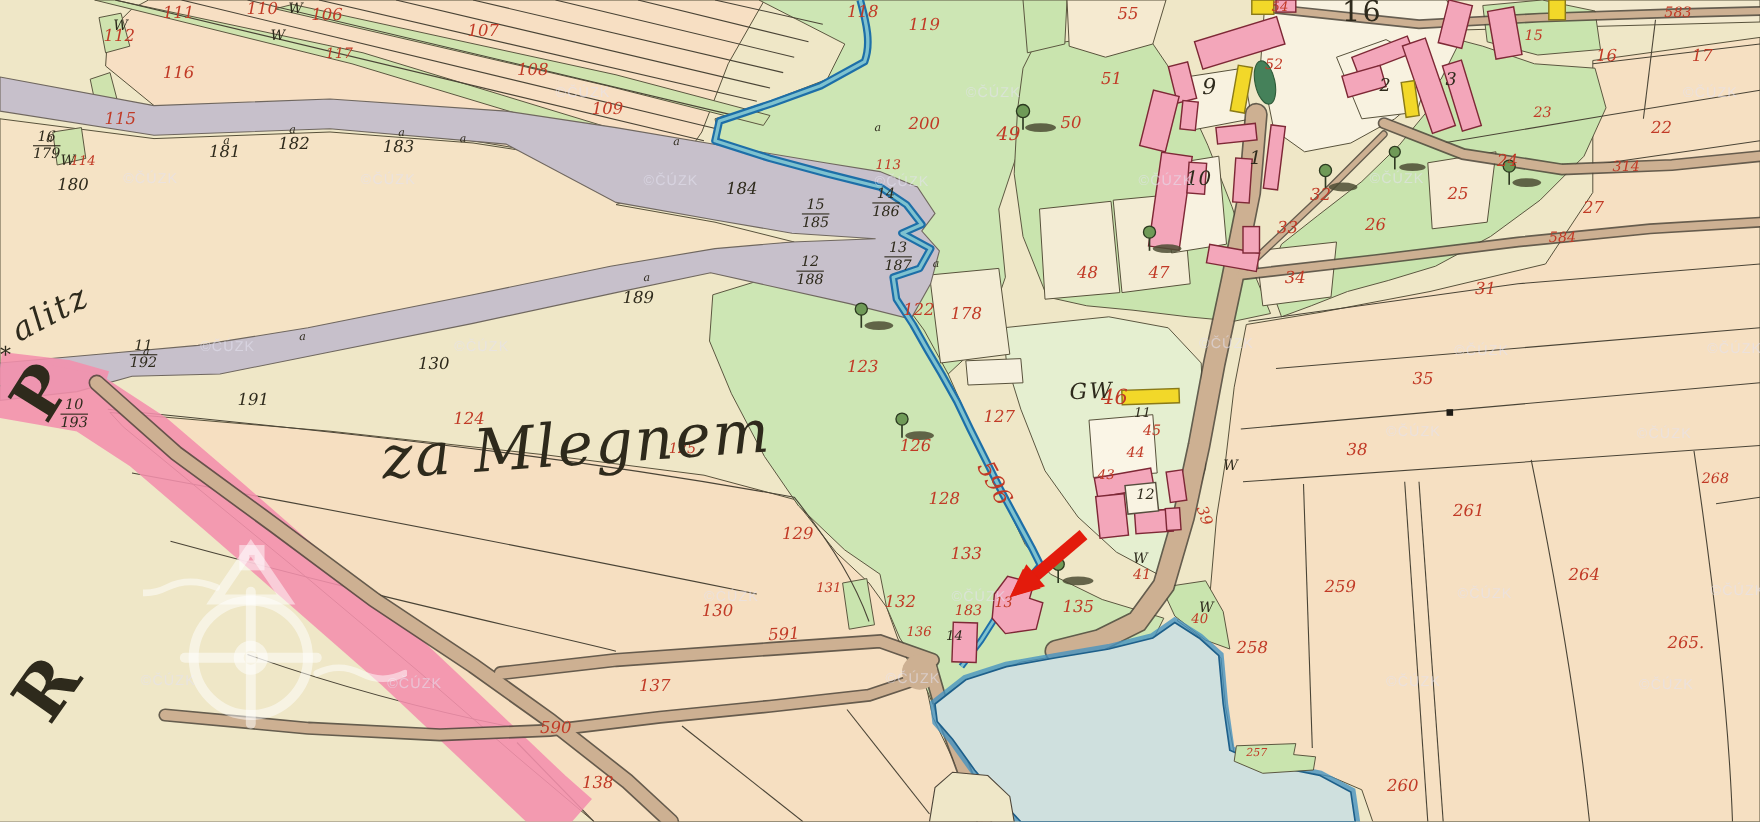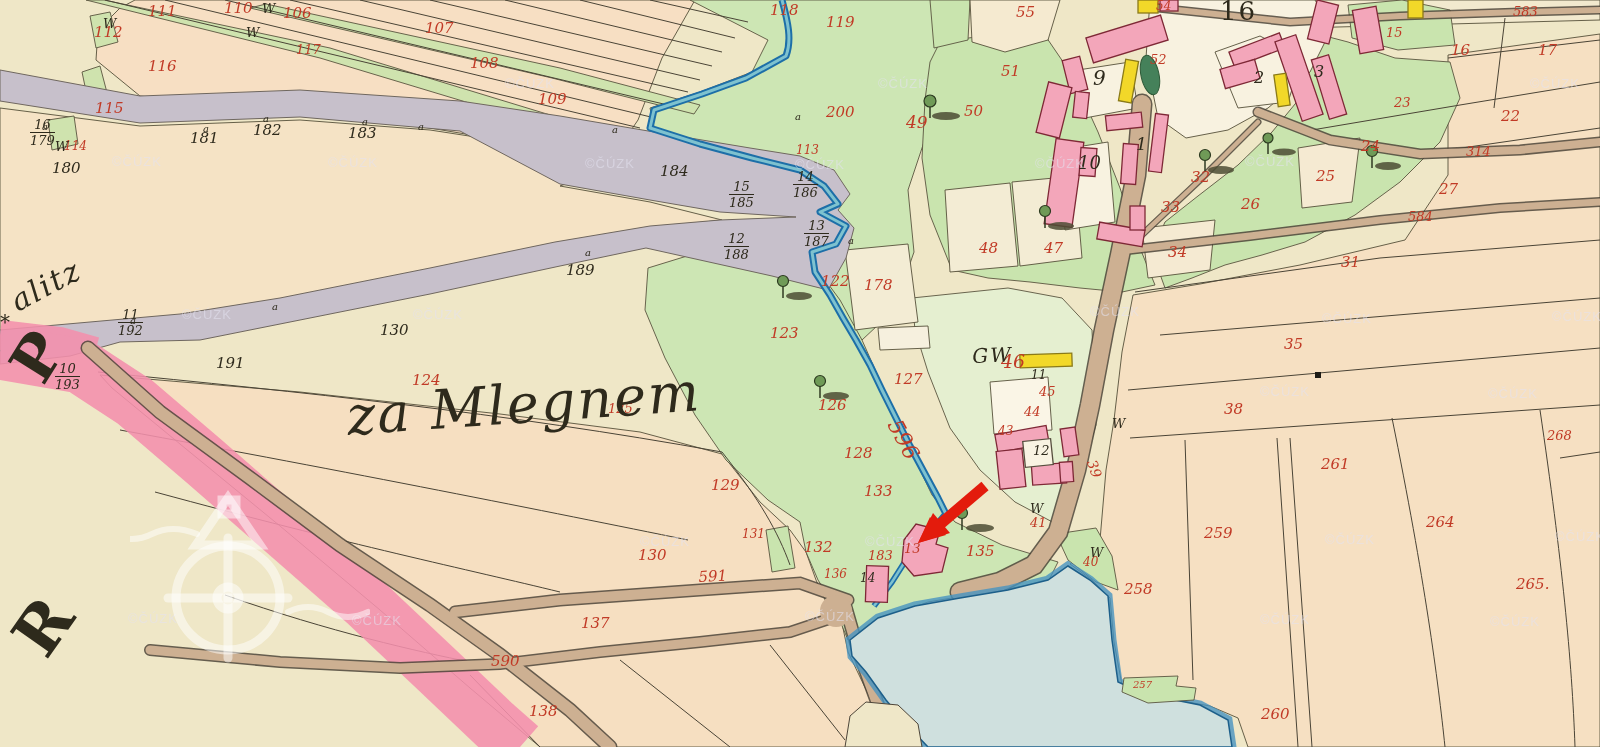--- a/index.html
+++ b/index.html
@@ -242,21 +242,21 @@
       <span class="lbl red" style="left: 770px; top: 3px; font-size: 15px;">118</span>
       <span class="lbl red" style="left: 826px; top: 15px; font-size: 15px; text-align: right;">119</span>
       <span class="lbl red" style="left: 826px; top: 105px; font-size: 15px;">200</span>
       <span class="lbl red" style="left: 821px; top: 274px; font-size: 15px;">122</span>
       <span class="lbl red" style="left: 864px; top: 278px; font-size: 15px;">178</span>
       <span class="lbl red" style="left: 770px; top: 326px; font-size: 15px;">123</span>
       <span class="lbl red" style="left: 894px; top: 372px; font-size: 15px;">127</span>
       <span class="lbl red" style="left: 818px; top: 398px; font-size: 15px;">126</span>
       <span class="lbl red" style="left: 844px; top: 446px; font-size: 15px;">128</span>
       <span class="lbl red" style="left: 711px; top: 478px; font-size: 15px;">129</span>
-      <span class="lbl red" style="left: 864px; top: 484px; font-size: 15px;">133</span>
+      <span class="lbl red" style="left: 864px; top: 496px; font-size: 15px;">133</span>
       <span class="lbl red" style="left: 804px; top: 540px; font-size: 15px;">132</span>
       <span class="lbl red" style="left: 638px; top: 548px; font-size: 15px;">130</span>
       <span class="lbl red" style="left: 868px; top: 549px; font-size: 13px;">183</span>
       <span class="lbl red" style="left: 966px; top: 544px; font-size: 15px;">135</span>
       <span class="lbl red" style="left: 824px; top: 568px; font-size: 12px;">136</span>
       <span class="lbl red" style="left: 742px; top: 528px; font-size: 12px;">131</span>
       <span class="lbl red" style="left: 581px; top: 616px; font-size: 15px;">137</span>
       <span class="lbl red" style="left: 529px; top: 704px; font-size: 15px;">138</span>
       <span class="lbl red" style="left: 698px; top: 570px; font-size: 15px; transform: rotate(-3deg);">591</span>
       <span class="lbl red" style="left: 491px; top: 654px; font-size: 15px;">590</span>

